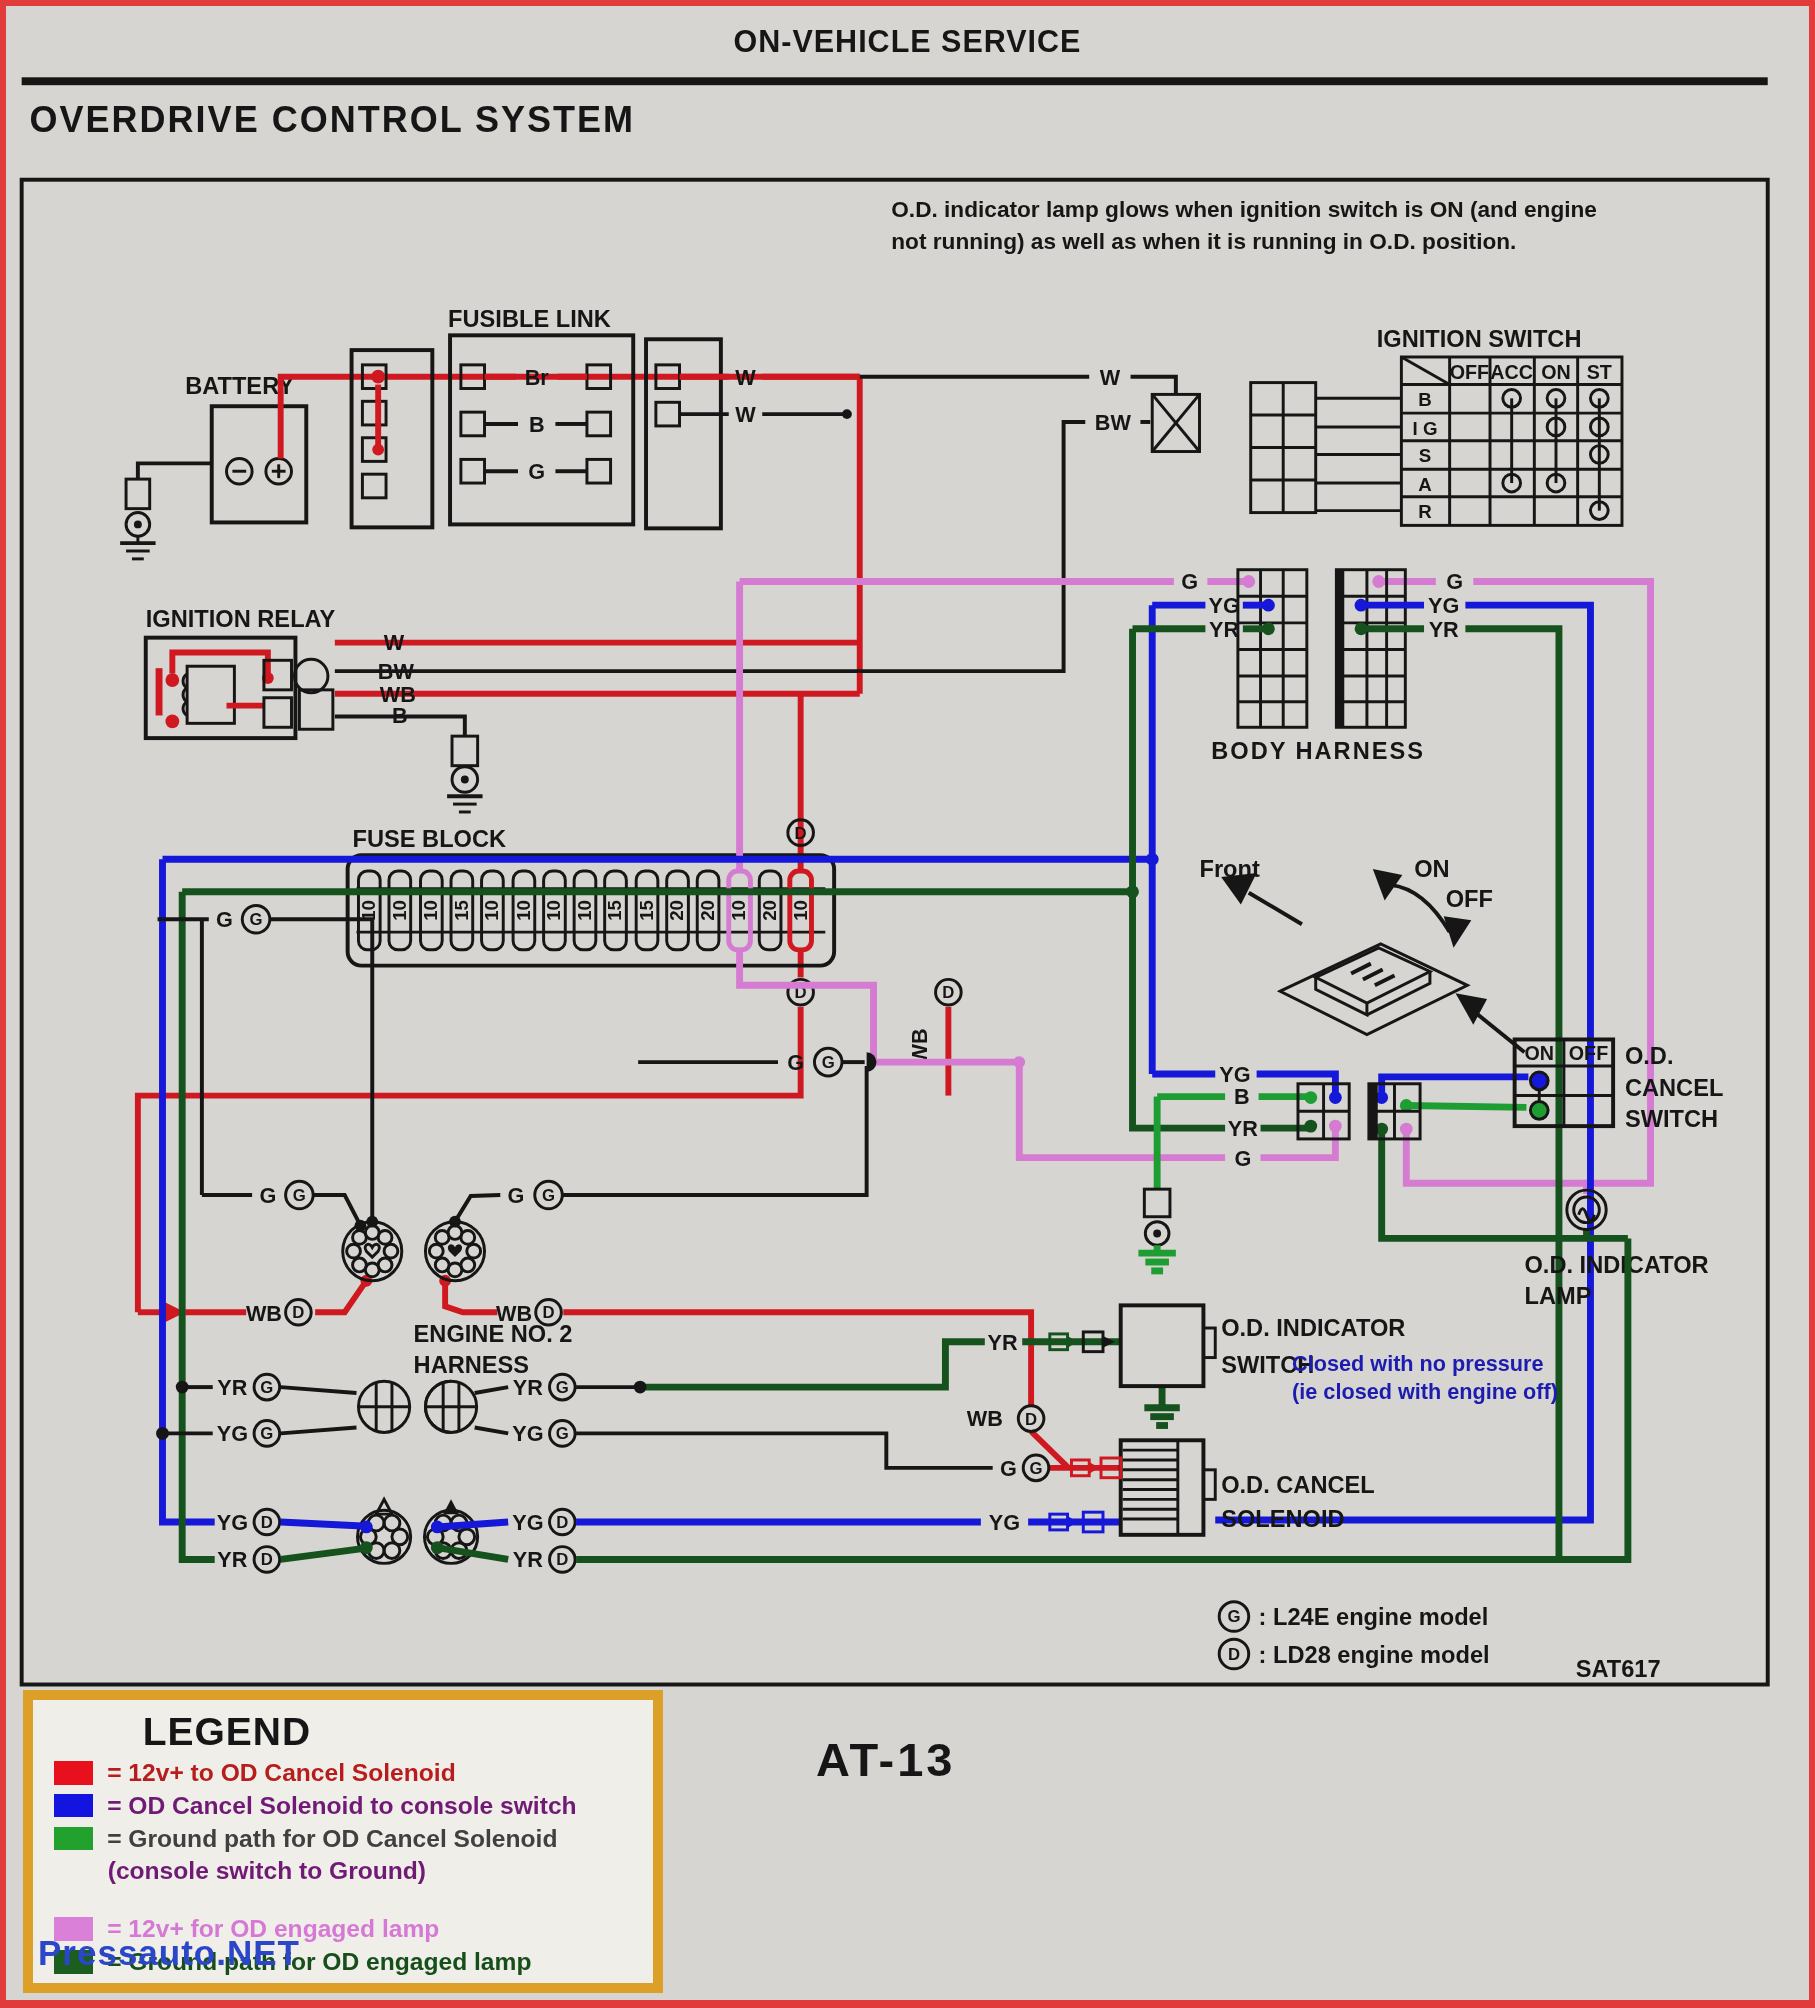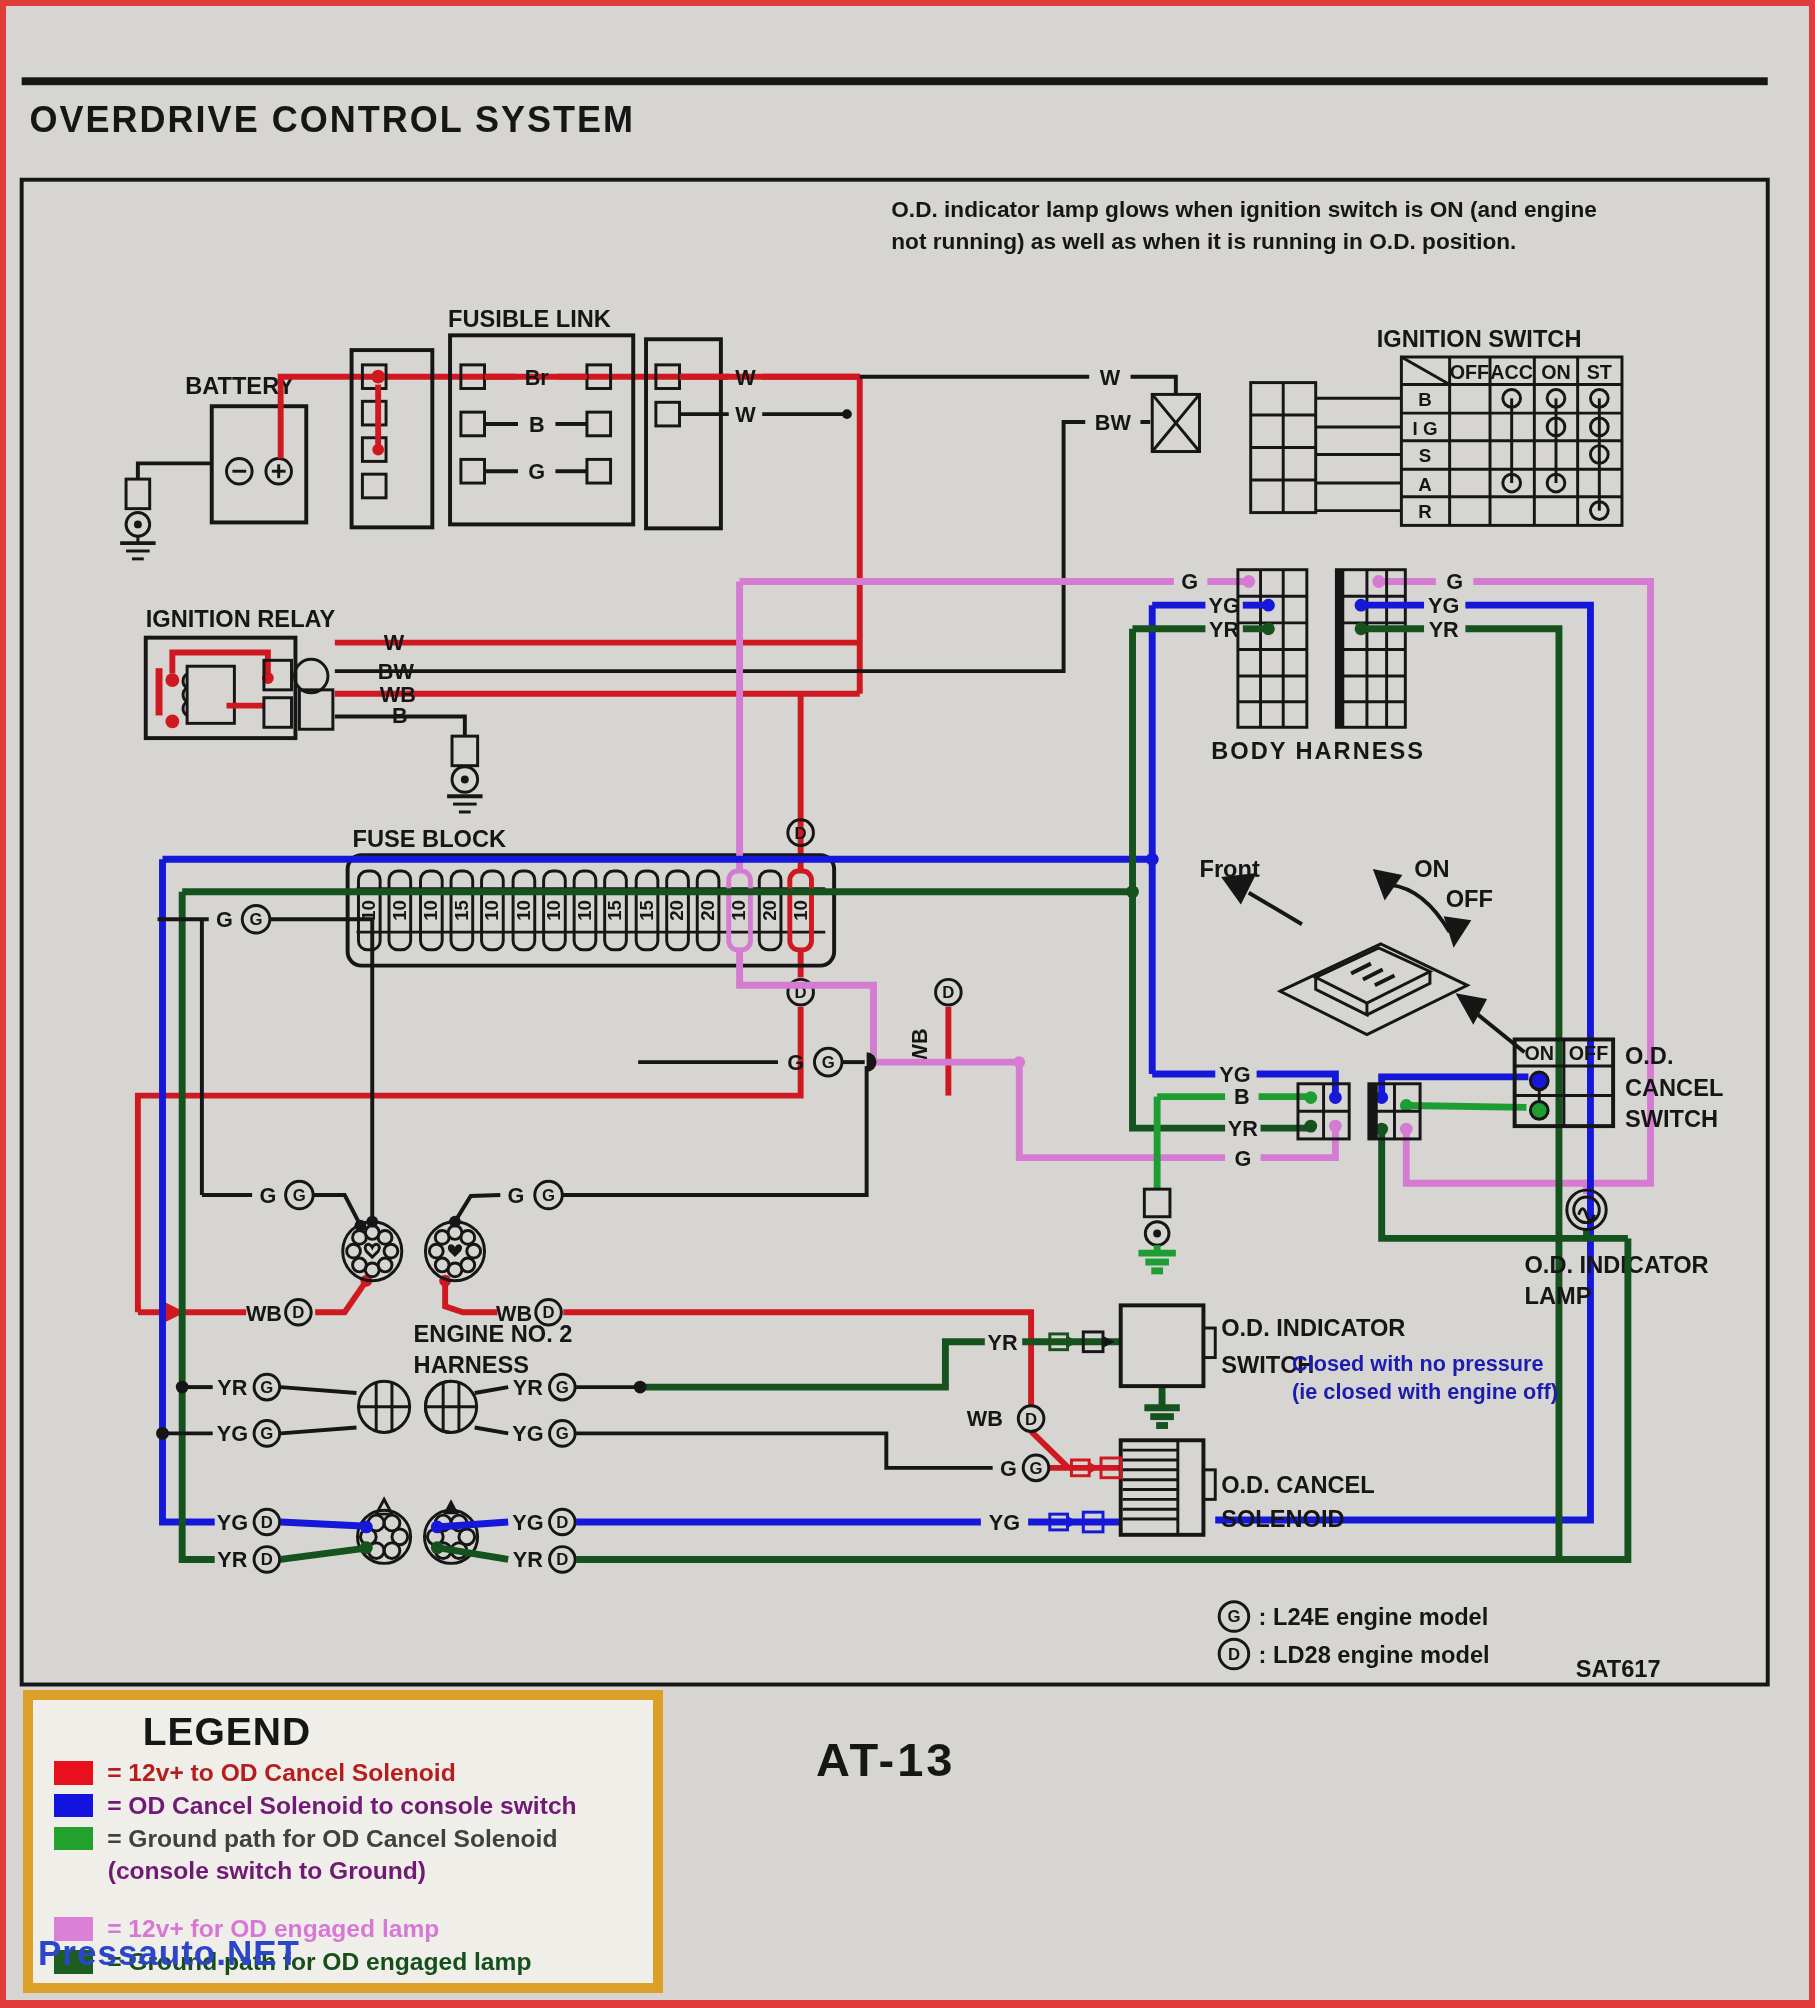--- a/index.html
+++ b/index.html
@@ -44,20 +44,21 @@
   .lcont{margin-left:75px;font-size:24.6px;font-weight:bold}
   .watermark{position:absolute;left:38px;top:1933px;font-size:35px;font-weight:bold;
              color:var(--wmblue);z-index:20;letter-spacing:1px}
 </style>
 </head>
 <body>
 
 <div class="page">
   <div class="red-frame"></div>
 
+  <div class="hdr-title">ON-VEHICLE SERVICE</div>
   <div class="section-title">OVERDRIVE CONTROL SYSTEM</div>
   <div class="at13">AT-13</div>
 
   <svg width="1815" height="2009" viewBox="0 0 1843 2039">
 
     <rect x="22" y="78" width="1773" height="8" fill="var(--ink)"></rect>
     <rect x="22" y="182" width="1773" height="1528" class="sh4"></rect>
 
     <g>
       <text class="tnote" x="905" y="220">O.D. indicator lamp glows when ignition switch is ON (and engine</text>

